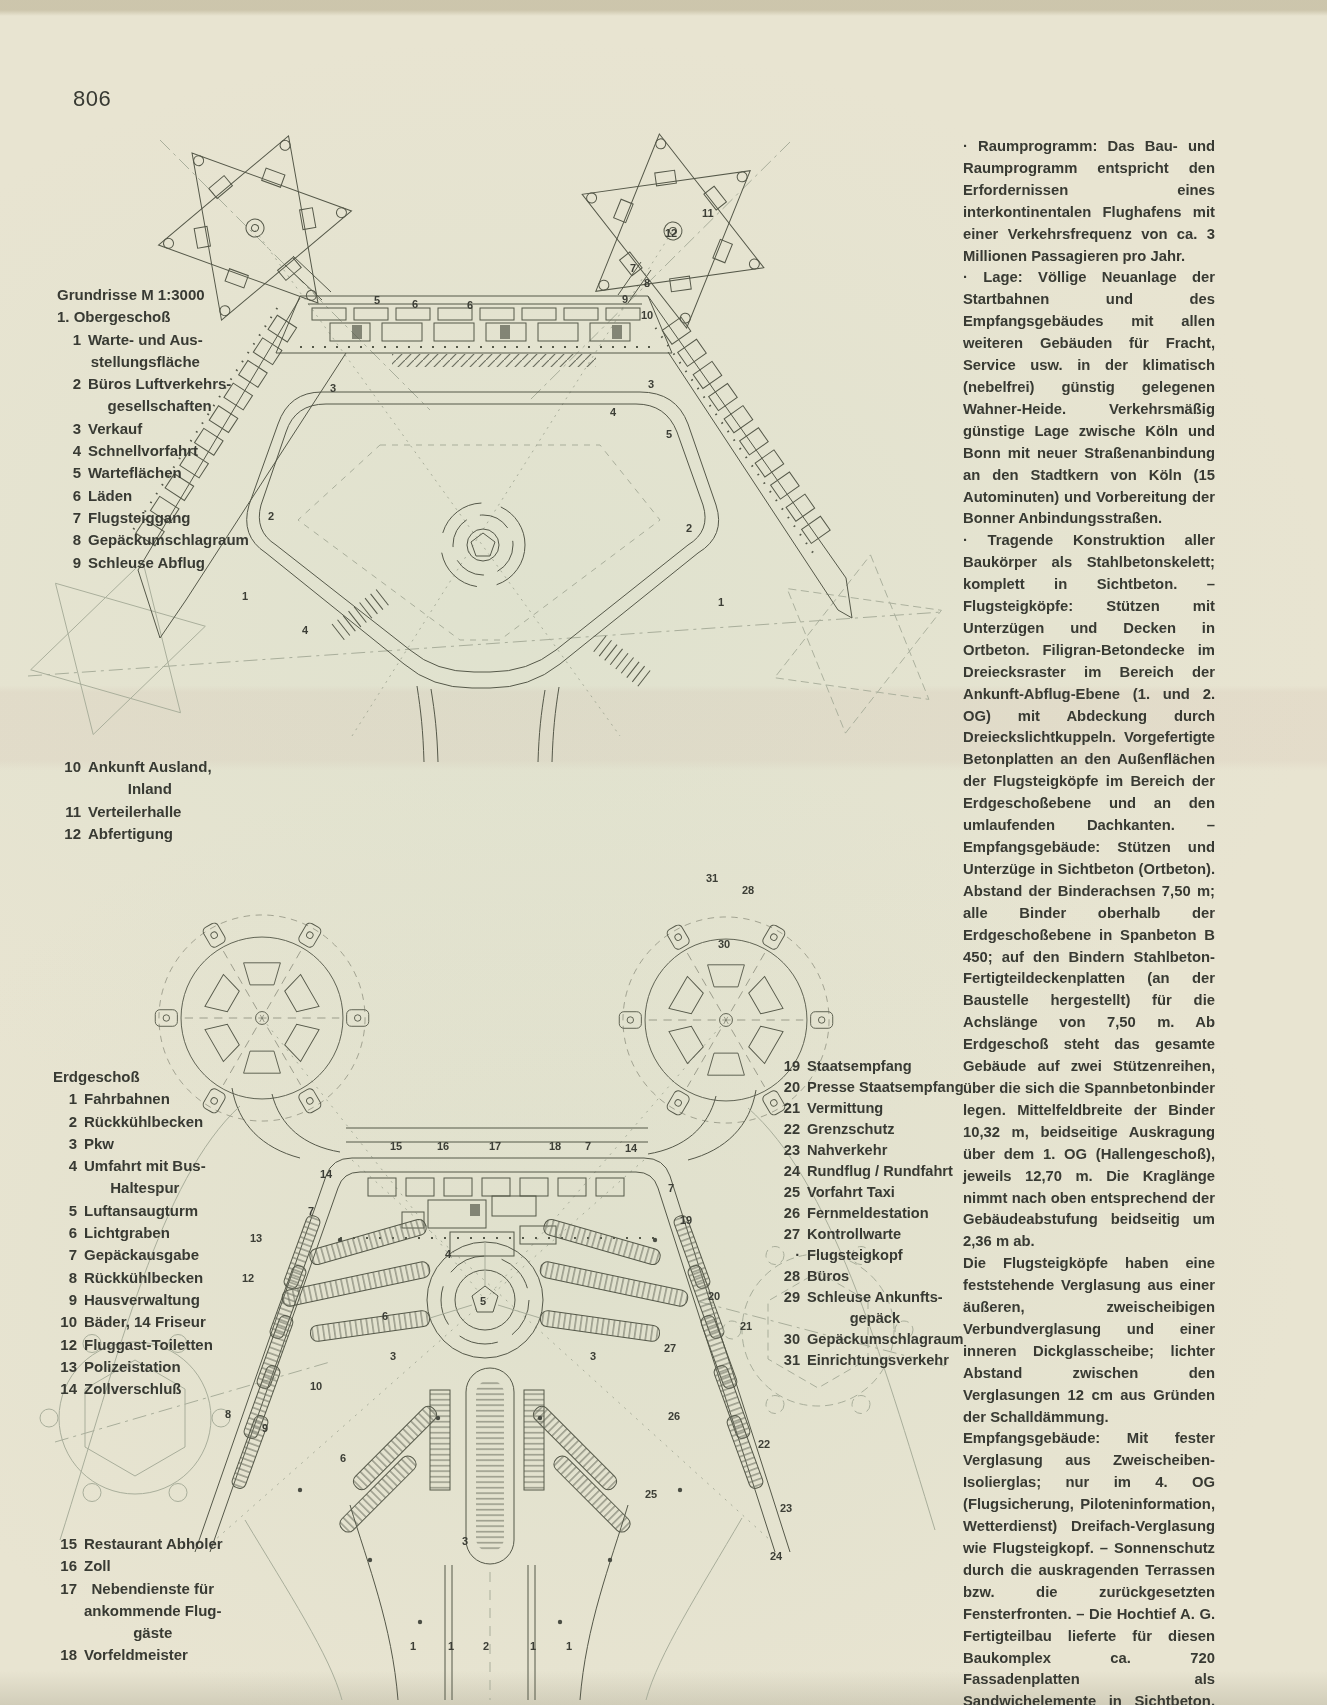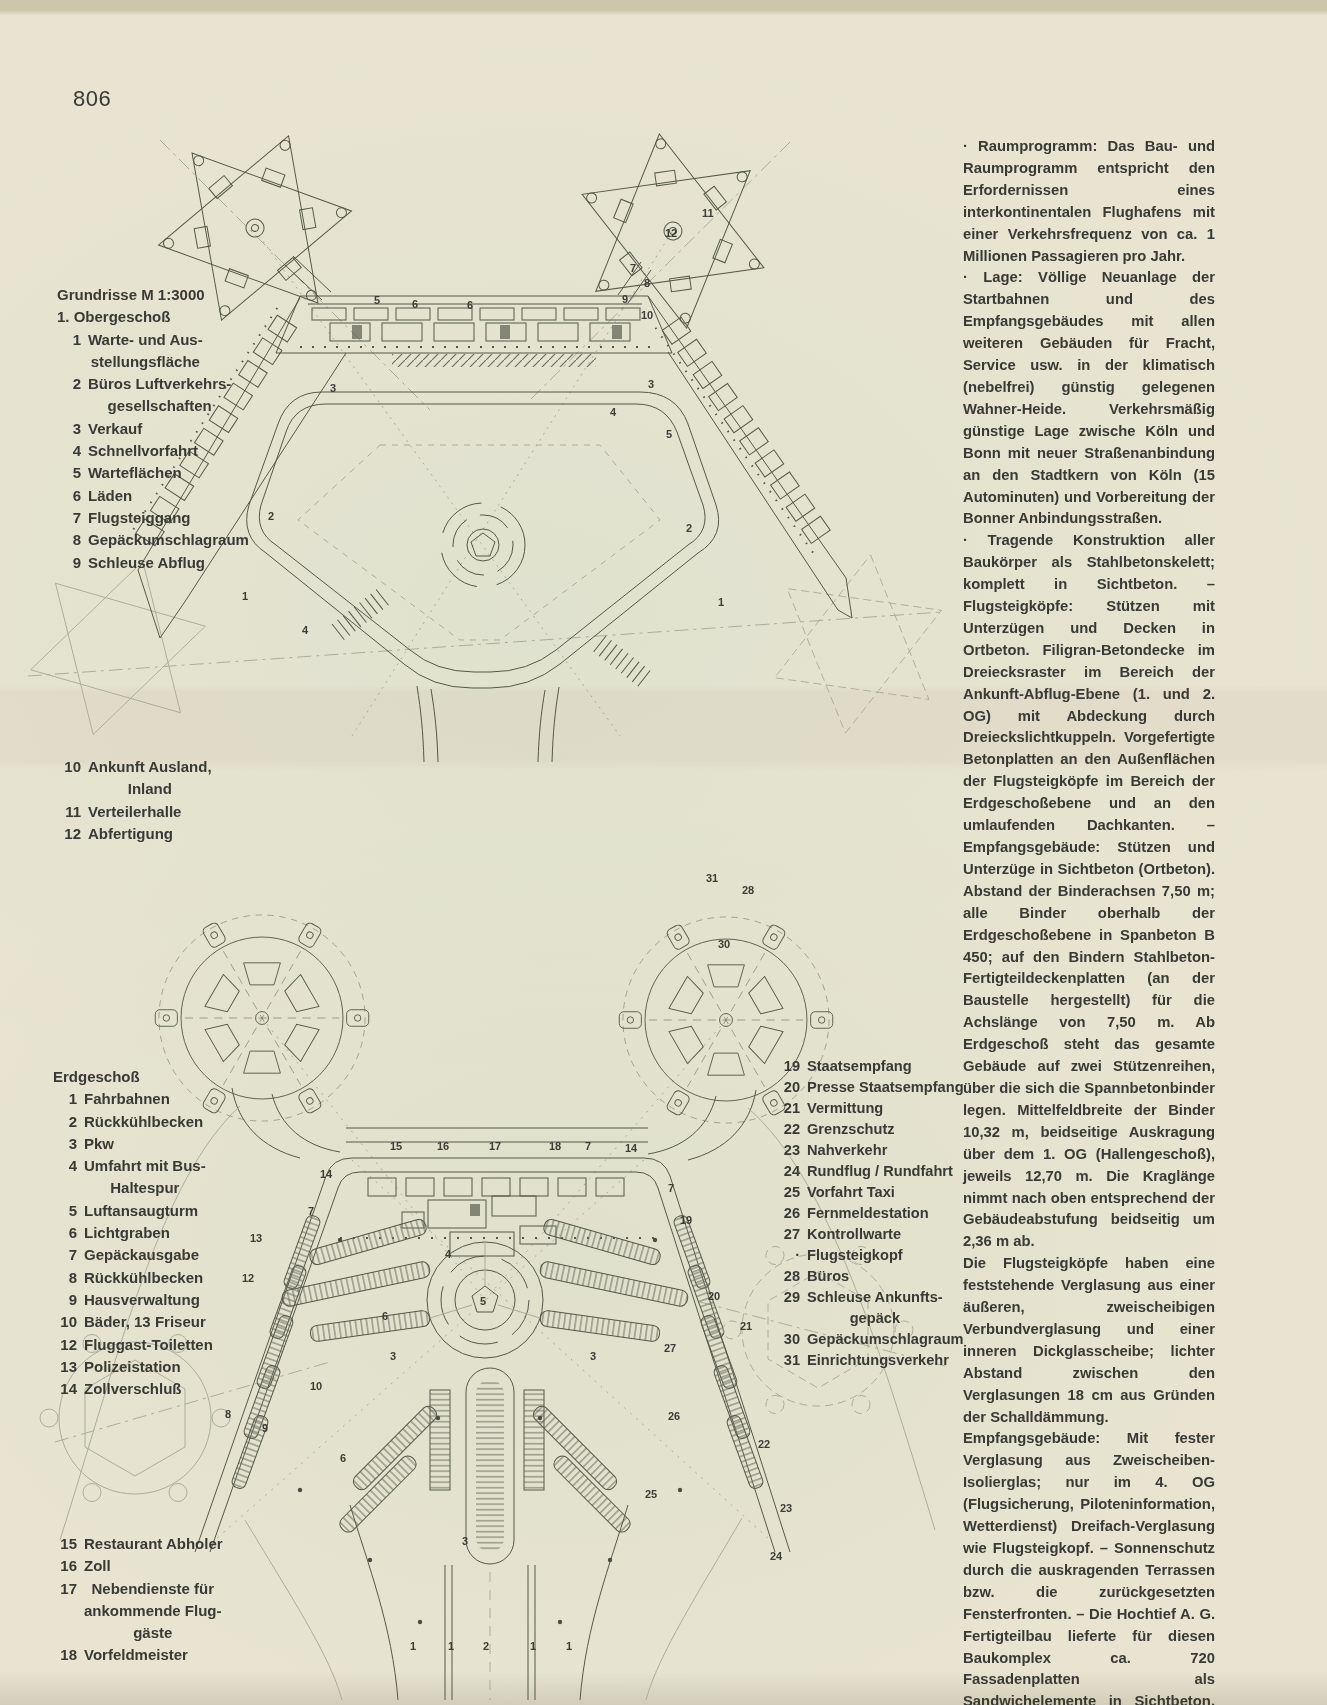--- a/index.html
+++ b/index.html
@@ -631,21 +631,21 @@
           <span class="lbl">Rückkühlbecken</span>
         </div>
 
         <div class="row">
           <span class="num">9</span>
           <span class="lbl">Hausverwaltung</span>
         </div>
 
         <div class="row">
           <span class="num">10</span>
-          <span class="lbl">Bäder, 13 Friseur</span>
+          <span class="lbl">Bäder, 14 Friseur</span>
         </div>
 
         <div class="row">
           <span class="num">12</span>
           <span class="lbl">Fluggast-Toiletten</span>
         </div>
 
         <div class="row">
           <span class="num">13</span>
           <span class="lbl">Polizeistation</span>
@@ -756,26 +756,26 @@
 
         <div class="row">
           <span class="num">31</span>
           <span class="lbl">Einrichtungsverkehr</span>
         </div>
       </div>
   </div>
 
   <div class="article" lang="de">
 
-      <p>· Raumprogramm: Das Bau- und Raumprogramm entspricht den Erfordernissen eines interkontinentalen Flughafens mit einer Verkehrsfrequenz von ca. 1 Millionen Passagieren pro Jahr.</p>
+      <p>· Raumprogramm: Das Bau- und Raumprogramm entspricht den Erfordernissen eines interkontinentalen Flughafens mit einer Verkehrsfrequenz von ca. 3 Millionen Passagieren pro Jahr.</p>
 
       <p>· Lage: Völlige Neuanlage der Startbahnen und des Empfangsgebäudes mit allen weiteren Gebäuden für Fracht, Service usw. in der klimatisch (nebelfrei) günstig gelegenen Wahner-Heide. Verkehrsmäßig günstige Lage zwische Köln und Bonn mit neuer Straßenanbindung an den Stadtkern von Köln (15 Autominuten) und Vorbereitung der Bonner Anbindungsstraßen.</p>
 
 
       <p>· Tragende Konstruktion aller Baukörper als Stahlbetonskelett; komplett in Sichtbeton. – Flugsteigköpfe: Stützen mit Unterzügen und Decken in Ortbeton. Filigran-Betondecke im Dreiecksraster im Bereich der Ankunft-Abflug-Ebene (1. und 2. OG) mit Abdeckung durch Dreieckslichtkuppeln. Vorgefertigte Betonplatten an den Außenflächen der Flugsteigköpfe im Bereich der Erdgeschoßebene und an den umlaufenden Dachkanten. – Empfangsgebäude: Stützen und Unterzüge in Sichtbeton (Ortbeton). Abstand der Binderachsen 7,50 m; alle Binder oberhalb der Erdgeschoßebene in Spanbeton B 450; auf den Bindern Stahlbeton-Fertigteildeckenplatten (an der Baustelle hergestellt) für die Achslänge von 7,50 m. Ab Erdgeschoß steht das gesamte Gebäude auf zwei Stützenreihen, über die sich die Spannbetonbinder legen. Mittelfeldbreite der Binder 10,32 m, beidseitige Auskragung über dem 1. OG (Hallengeschoß), jeweils 12,70 m. Die Kraglänge nimmt nach oben entsprechend der Gebäudeabstufung beidseitig um 2,36 m ab.</p>
 
 
-      <p>Die Flugsteigköpfe haben eine feststehende Verglasung aus einer äußeren, zweischeibigen Verbundverglasung und einer inneren Dickglasscheibe; lichter Abstand zwischen den Verglasungen 18 cm aus Gründen der Schalldämmung.</p>
+      <p>Die Flugsteigköpfe haben eine feststehende Verglasung aus einer äußeren, zweischeibigen Verbundverglasung und einer inneren Dickglasscheibe; lichter Abstand zwischen den Verglasungen 12 cm aus Gründen der Schalldämmung.</p>
 
       <p>Empfangsgebäude: Mit fester Verglasung aus Zweischeiben-Isolierglas; nur im 4. OG (Flugsicherung, Piloteninformation, Wetterdienst) Dreifach-Verglasung wie Flugsteigkopf. – Sonnenschutz durch die auskragenden Terrassen bzw. die zurückgesetzten Fensterfronten. – Die Hochtief A. G. Fertigteilbau lieferte für diesen Baukomplex ca. 720 Fassadenplatten als Sandwichelemente in Sichtbeton, ca. 670 Sichtbeton-Lamellen und 890 Brüstungselemente (außen auf gesandstrahlter Holzschalung hergestellt, innen lammfellgewalzt).</p>
     </div>
 
 </div>
 
 </body></html>

